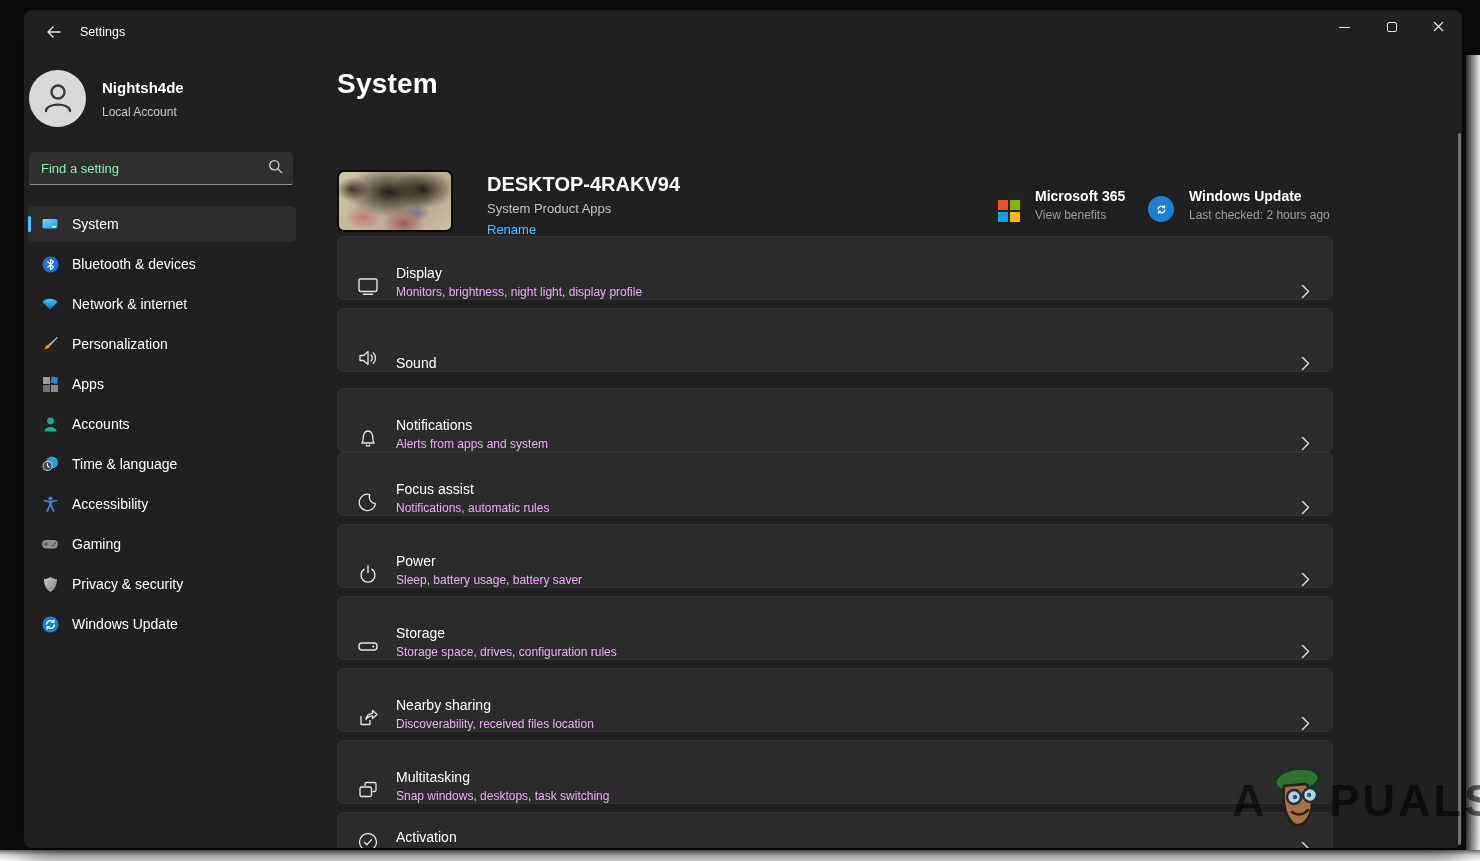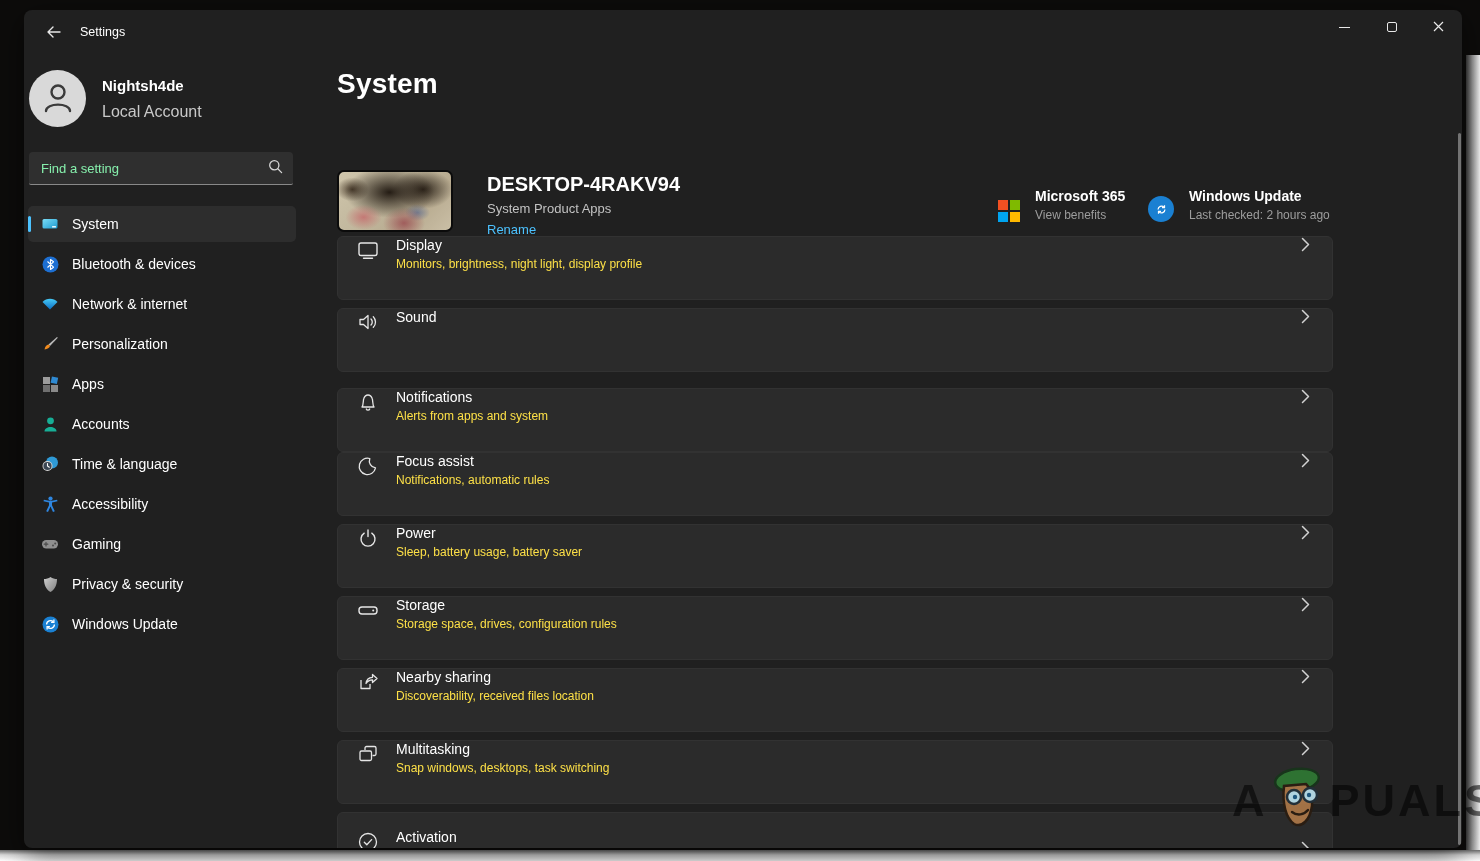--- a/index.html
+++ b/index.html
@@ -32,21 +32,21 @@
   .glyph-min { width:11px; height:1px; background:#e8e8e8; }
   .glyph-max { width:10px; height:10px; border:1px solid #e8e8e8; border-radius:2px; }
 
   
   .sidebar { position:absolute; left:0; top:44px; width:310px; height:794px; }
   .profile { position:absolute; left:5px; top:16px; display:flex; align-items:center; }
   .avatar { width:57px; height:57px; border-radius:50%; background:#d9d9d9;
     display:flex; align-items:center; justify-content:center; }
   .profile-text { margin-left:16px; }
   .profile-name { font-size:15px; font-weight:bold; color:#fff; }
-  .profile-type { font-size:16px; color:#c9c9c9; margin-top:9px; }
+  .profile-type { font-size:12px; color:#c9c9c9; margin-top:9px; }
 
   .searchbox { position:absolute; left:5px; top:98px; width:264px; height:33px;
     background:#2f2f2f; border-radius:4px 4px 2px 2px; border-bottom:1px solid #898989;
     display:flex; align-items:center; padding:0 10px 0 12px; cursor:text; }
   .search-ph { font-size:13px; color:#86efac; flex:1; }
 
   .nav { position:absolute; left:4px; top:152px; width:268px; }
   .nav-item { position:relative; height:36px; margin-bottom:4px; border-radius:5px;
     display:flex; align-items:center; padding-left:13px; cursor:pointer; }
   .nav-item.selected { background:#2d2d2d; }
@@ -82,26 +82,26 @@
   .ms-logo { width:22px; height:22px; display:grid; grid-template-columns:10px 10px; grid-gap:2px; margin-top:2px; }
   .ms-logo span { width:10px; height:10px; }
   .quick-text { margin-left:15px; }
   .quick-title { font-size:14px; font-weight:bold; }
   .quick-sub { font-size:12px; color:#9d9d9d; margin-top:4px; }
   .wu-circle { width:26px; height:26px; border-radius:50%; background:#1a80d2;
     display:flex; align-items:center; justify-content:center; }
 
   .cards { position:absolute; left:3px; top:0; width:996px; }
   .card { position:absolute; left:0; width:996px; height:64px; background:#2b2b2b;
-    border:1px solid #323232; border-radius:6px; display:flex; align-items:flex-start;
+    border:1px solid #323232; border-radius:6px; display:flex; align-items:flex-end;
     padding-left:17px; cursor:pointer; }
   .card-ico { width:26px; height:26px; display:flex; align-items:center; justify-content:center; }
   .card-text { margin-left:15px; flex:1; }
   .card-title { font-size:14px; color:#fff; }
-  .card-sub { font-size:12px; color:#fde047; margin-top:4px; }
+  .card-sub { font-size:12px; color:#f0abfc; margin-top:4px; }
   .card-chevron { margin-right:22px; display:flex; }
 
   
   .scrollbar { position:absolute; right:1px; top:123px; width:3px; height:712px;
     background:#8f8f8f; border-radius:2px; opacity:.75; }
 
   
   .watermark { position:absolute; left:1232px; top:766px; z-index:5; display:flex;
     align-items:center; pointer-events:none; }
   .wm-text { font-size:45px; font-weight:800; color:rgba(0,0,0,.55); letter-spacing:3px; }

